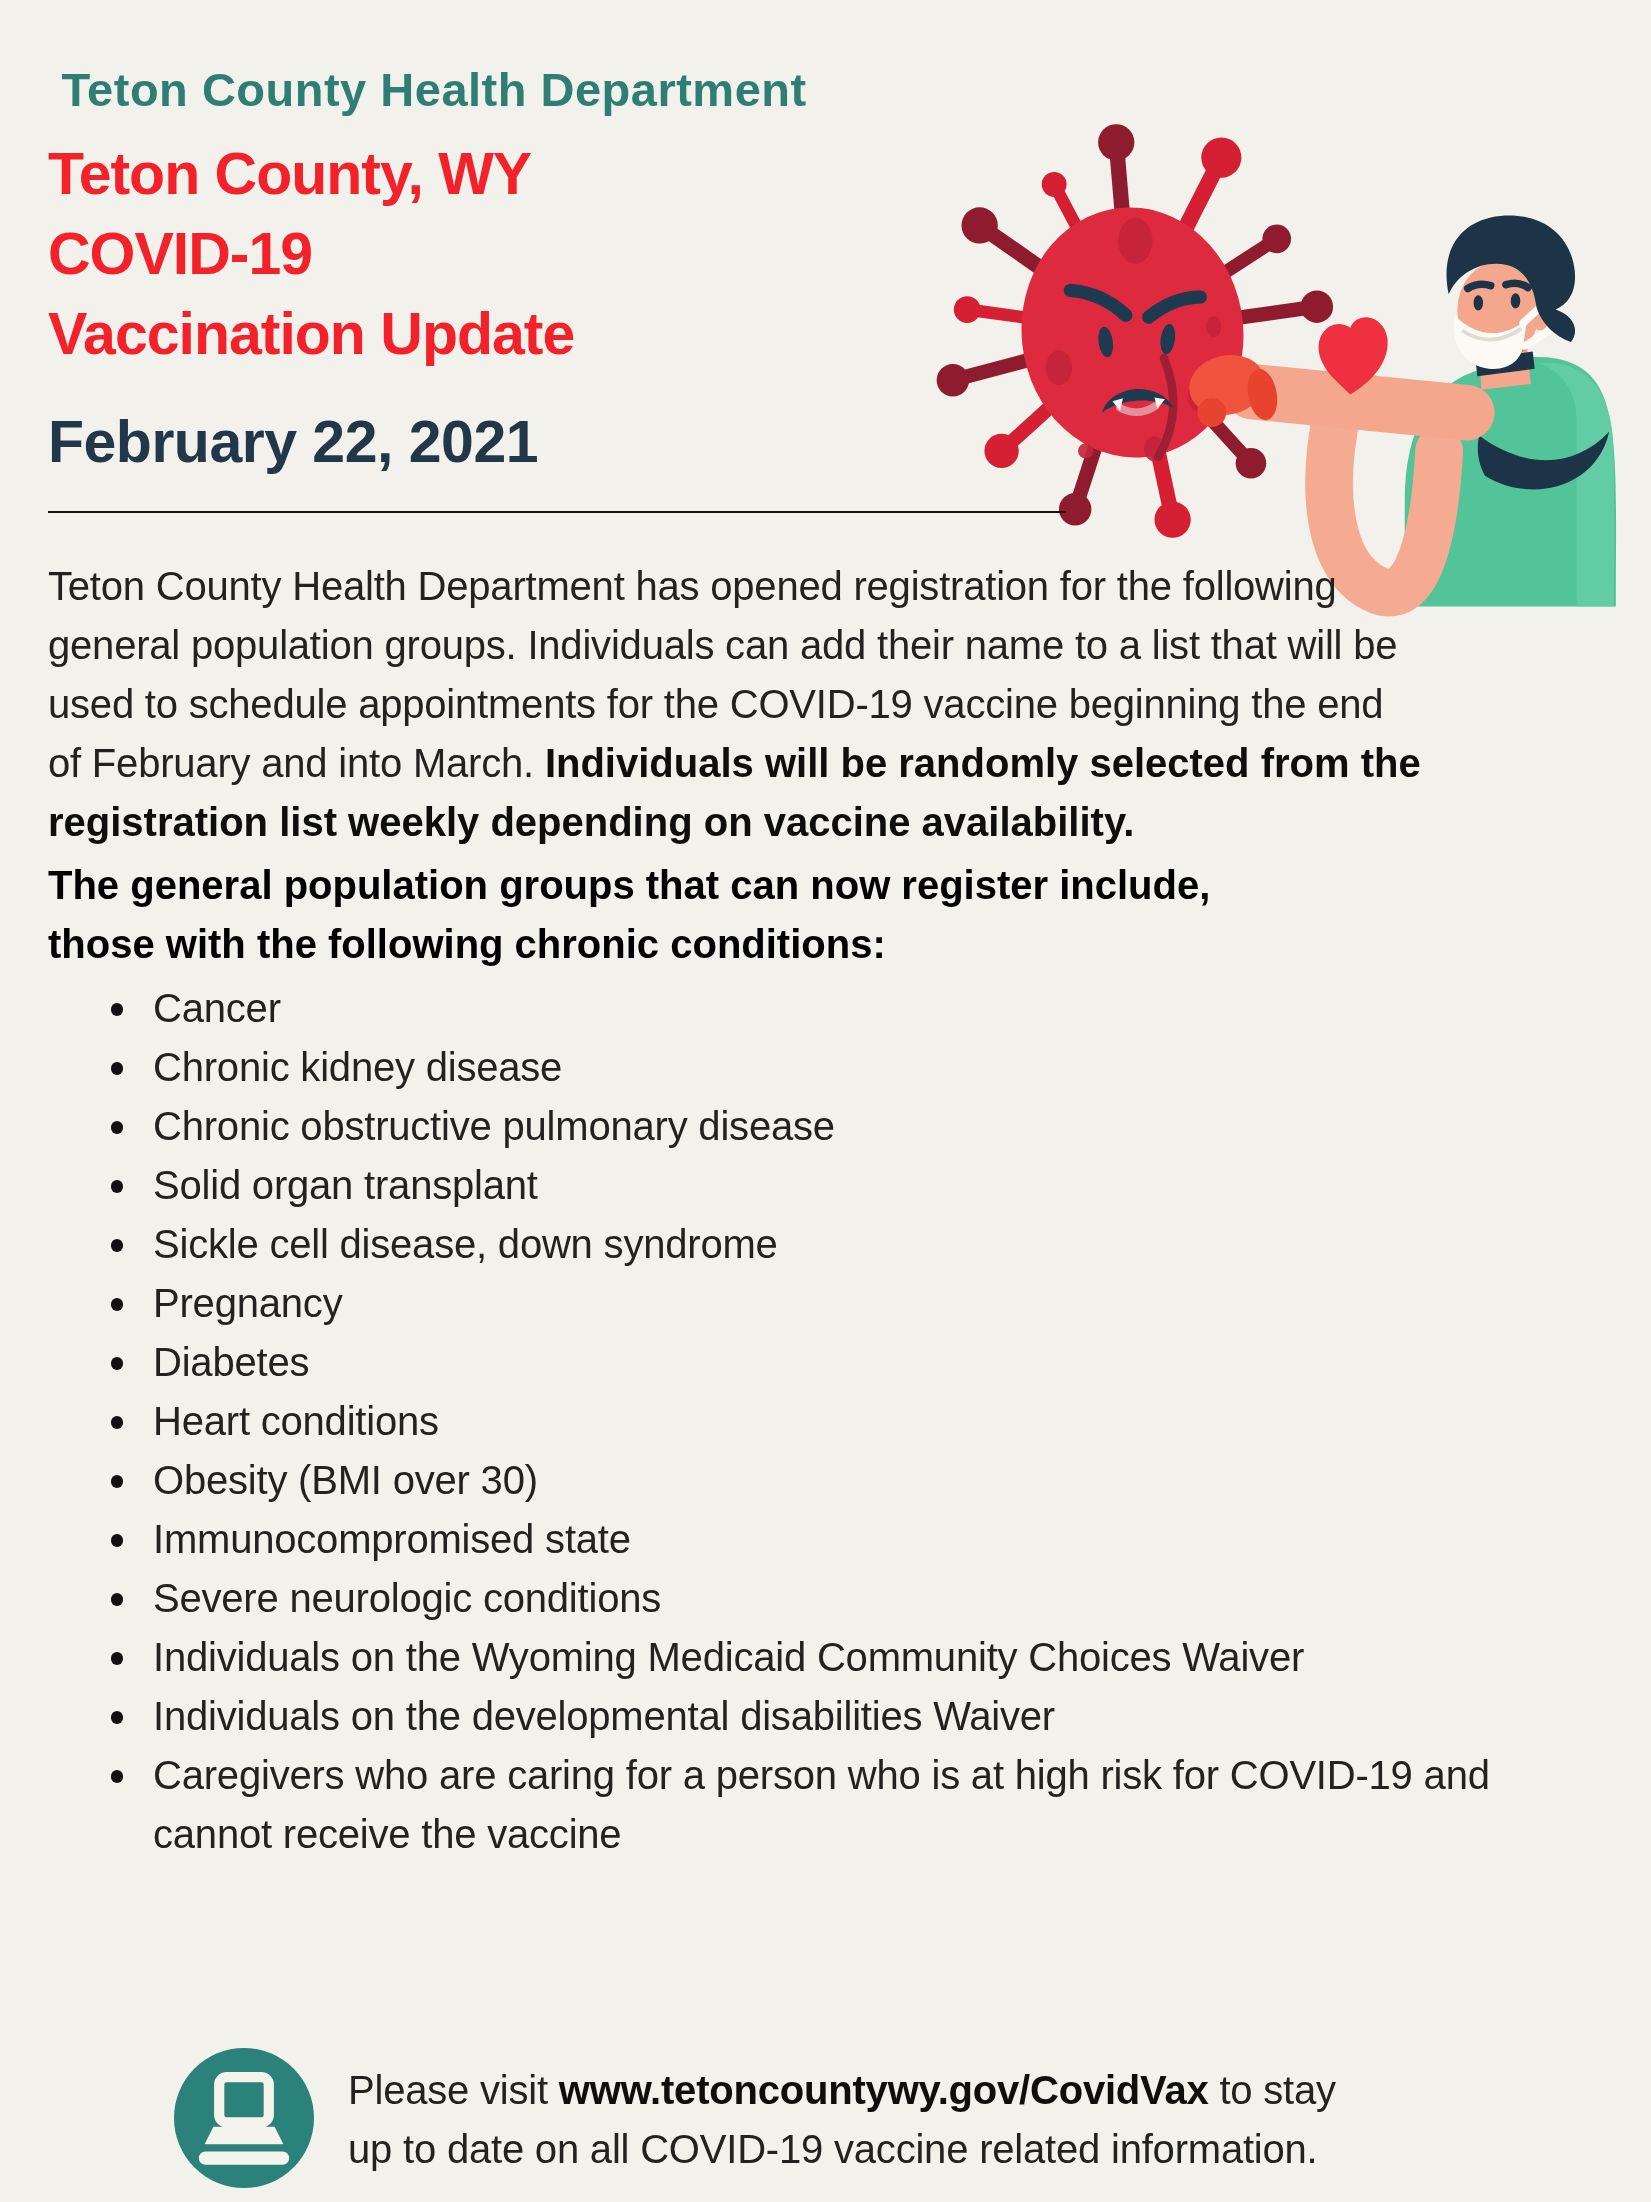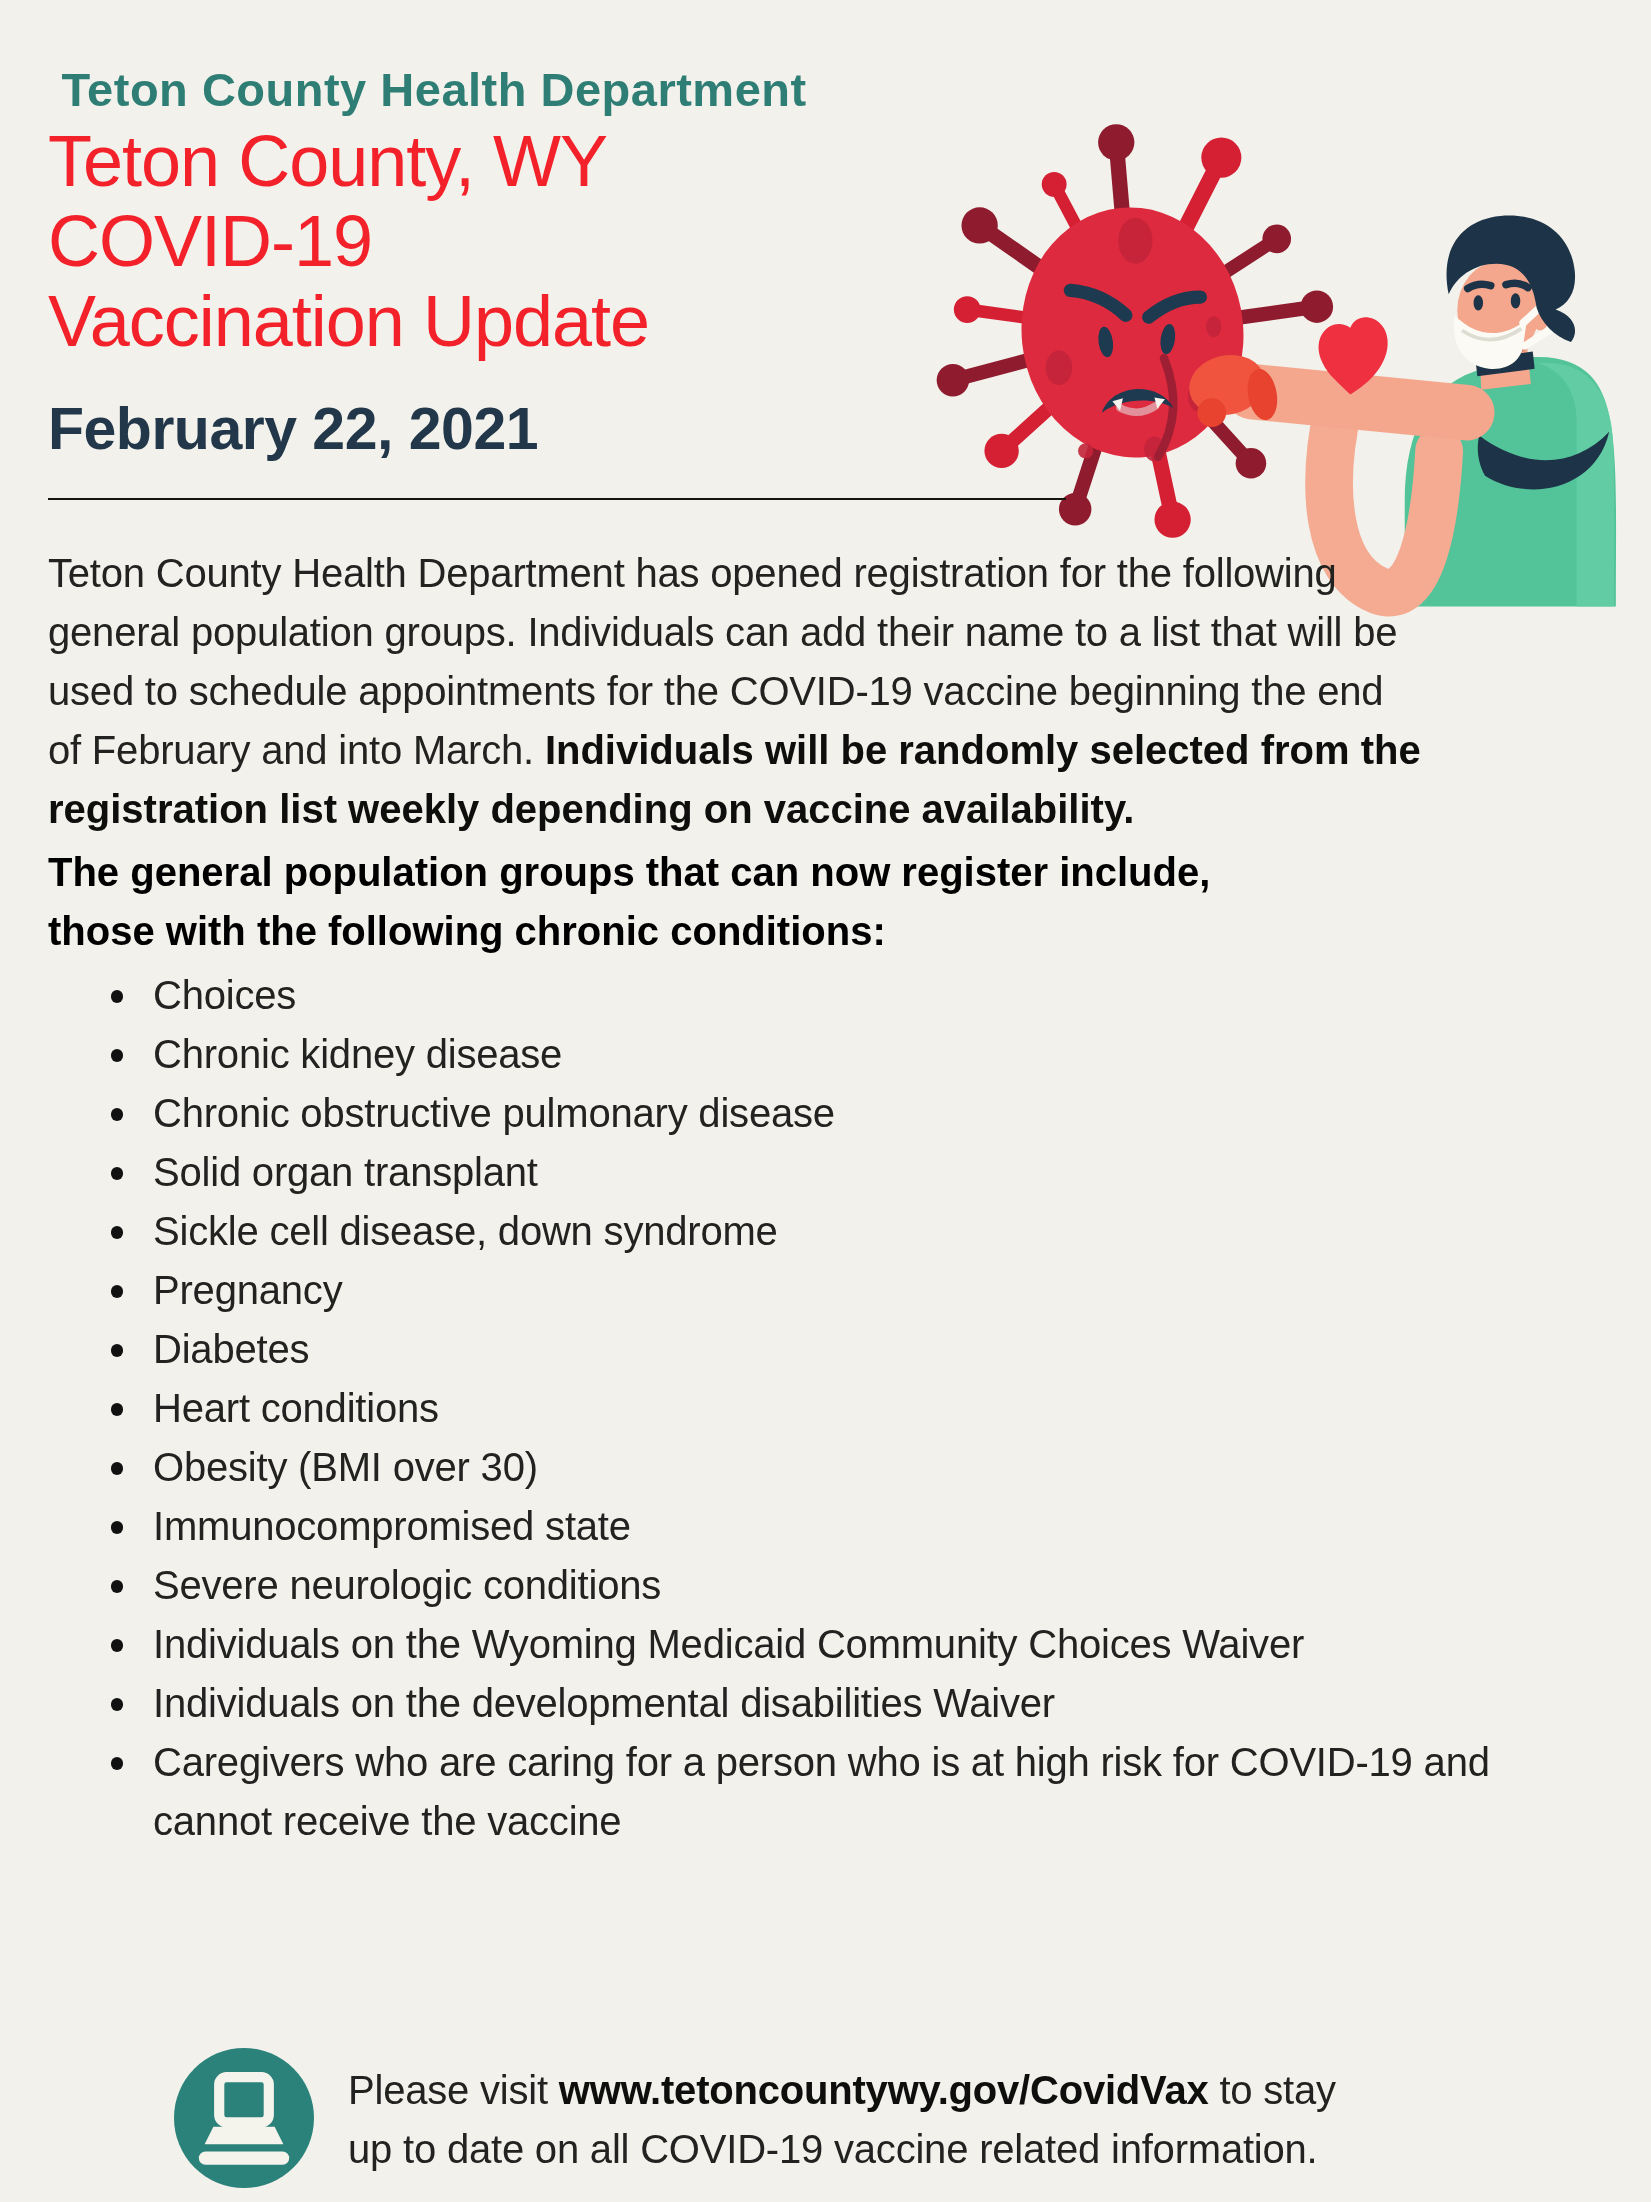--- a/index.html
+++ b/index.html
@@ -15,23 +15,23 @@
 
   .org-name {
     margin-left:13.4px;
     font-size:47px;
     font-weight:800;
     letter-spacing:0.5px;
     color:#2F7E75;
     line-height:52px;
   }
   .main-title {
-    margin-top:5px;
-    font-size:72px;
-    font-weight:400;
+    margin-top:18px;
+    font-size:59px;
+    font-weight:700;
     letter-spacing:-1px;
     color:#F3222A;
     line-height:80px;
     max-width:669px;
   }
   .main-title span { display:block; }
   .date-line {
     margin-top:31px;
     font-size:59px;
     font-weight:800;
@@ -241,21 +241,21 @@
   <hr class="rule">
 
   <p class="intro"><span>Teton County Health Department has opened registration for the following general population groups. Individuals can add their name to a list that will be used to schedule appointments for the COVID-19 vaccine beginning the end of February and into March. </span><span class="bold-seg">Individuals will be randomly selected from the registration list weekly depending on vaccine availability.</span></p>
 
   <div class="list-heading">
     <span>The general population groups that can now register include,</span>
     <span>those with the following chronic conditions:</span>
   </div>
 
   <ul class="conditions">
-    <li>Choices</li>
+    <li>Cancer</li>
     <li>Chronic kidney disease</li>
     <li>Chronic obstructive pulmonary disease</li>
     <li>Solid organ transplant</li>
     <li>Sickle cell disease, down syndrome</li>
     <li>Pregnancy</li>
     <li>Diabetes</li>
     <li>Heart conditions</li>
     <li>Obesity (BMI over 30)</li>
     <li>Immunocompromised state</li>
     <li>Severe neurologic conditions</li>

